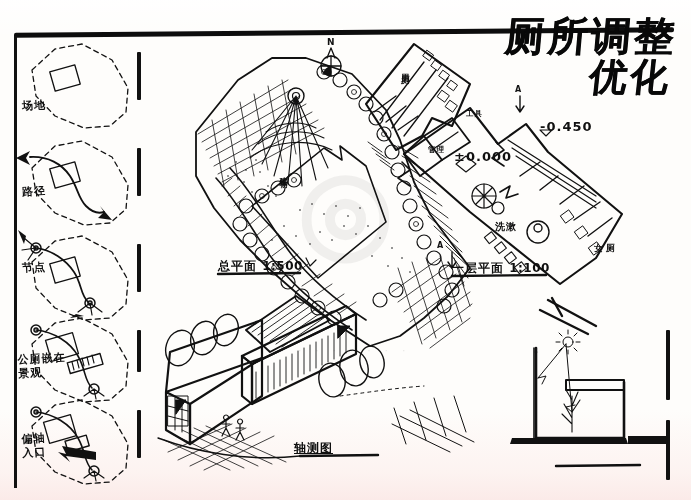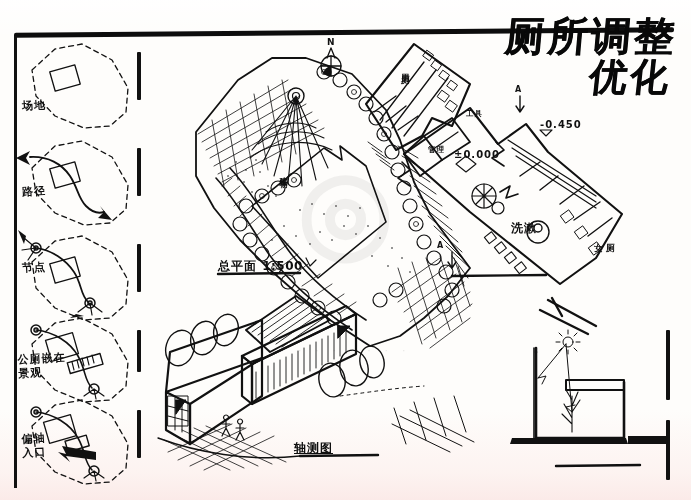--- a/index.html
+++ b/index.html
@@ -90,21 +90,21 @@
     font-weight: 700;
     transform: rotate(-3deg);
   }
   .lbl-an.two-line { line-height: 1.25; white-space: pre; }
 
   .lbl-room {
     font-size: 9px;
     font-weight: 700;
   }
   .lbl-elev {
-    font-size: 10px;
+    font-size: 13px;
     font-weight: 700;
     text-align: center;
   }
   .lbl-sec {
     font-size: 8px;
     font-weight: 700;
   }
 
   .caption {
     position: absolute;
@@ -669,24 +669,28 @@
   <div class="lbl" style="left:327px; top:38px; font-size:9px; font-weight:700;">N</div>
   <div class="caption" style="left:218px; top:258px;">
     <span>总平面</span>
     <span class="scale">1:500</span>
   </div>
 
   <div class="lbl lbl-room" style="left:400px; top:66px; writing-mode:vertical-rl; letter-spacing:2px;">男厕</div>
   <div class="lbl lbl-room" style="left:566px; top:244px; letter-spacing:3px;margin-left:28px;">女厕</div>
   <div class="lbl lbl-room" style="left:428px; top:146px; font-size:7.5px;">管理</div>
   <div class="lbl lbl-room" style="left:466px; top:110px; font-size:7.5px;">工具</div>
-  <div class="lbl lbl-room" style="left:495px; top:222px; font-size:12px;margin-left:16px;">洗漱</div>
+  <div class="lbl lbl-room" style="left:495px; top:222px; font-size:10px;">洗漱</div>
   <div class="lbl lbl-elev" style="left:454px; top:150px;">±0.000</div>
   <div class="lbl lbl-elev" style="left:540px; top:120px;">-0.450</div>
   <div class="lbl lbl-sec" style="left:515px; top:86px;">A</div>
   <div class="lbl lbl-sec" style="left:437px; top:242px;">A</div>
+  <div class="caption" style="left:452px; top:260px;">
+    <span>一层平面</span>
+    <span class="scale">1:100</span>
+  </div>
 
   <div class="caption" style="left:294px; top:440px;text-decoration:underline;">
     <span>轴测图</span>
   </div>
 
 
 </div>
 
 </body></html>

